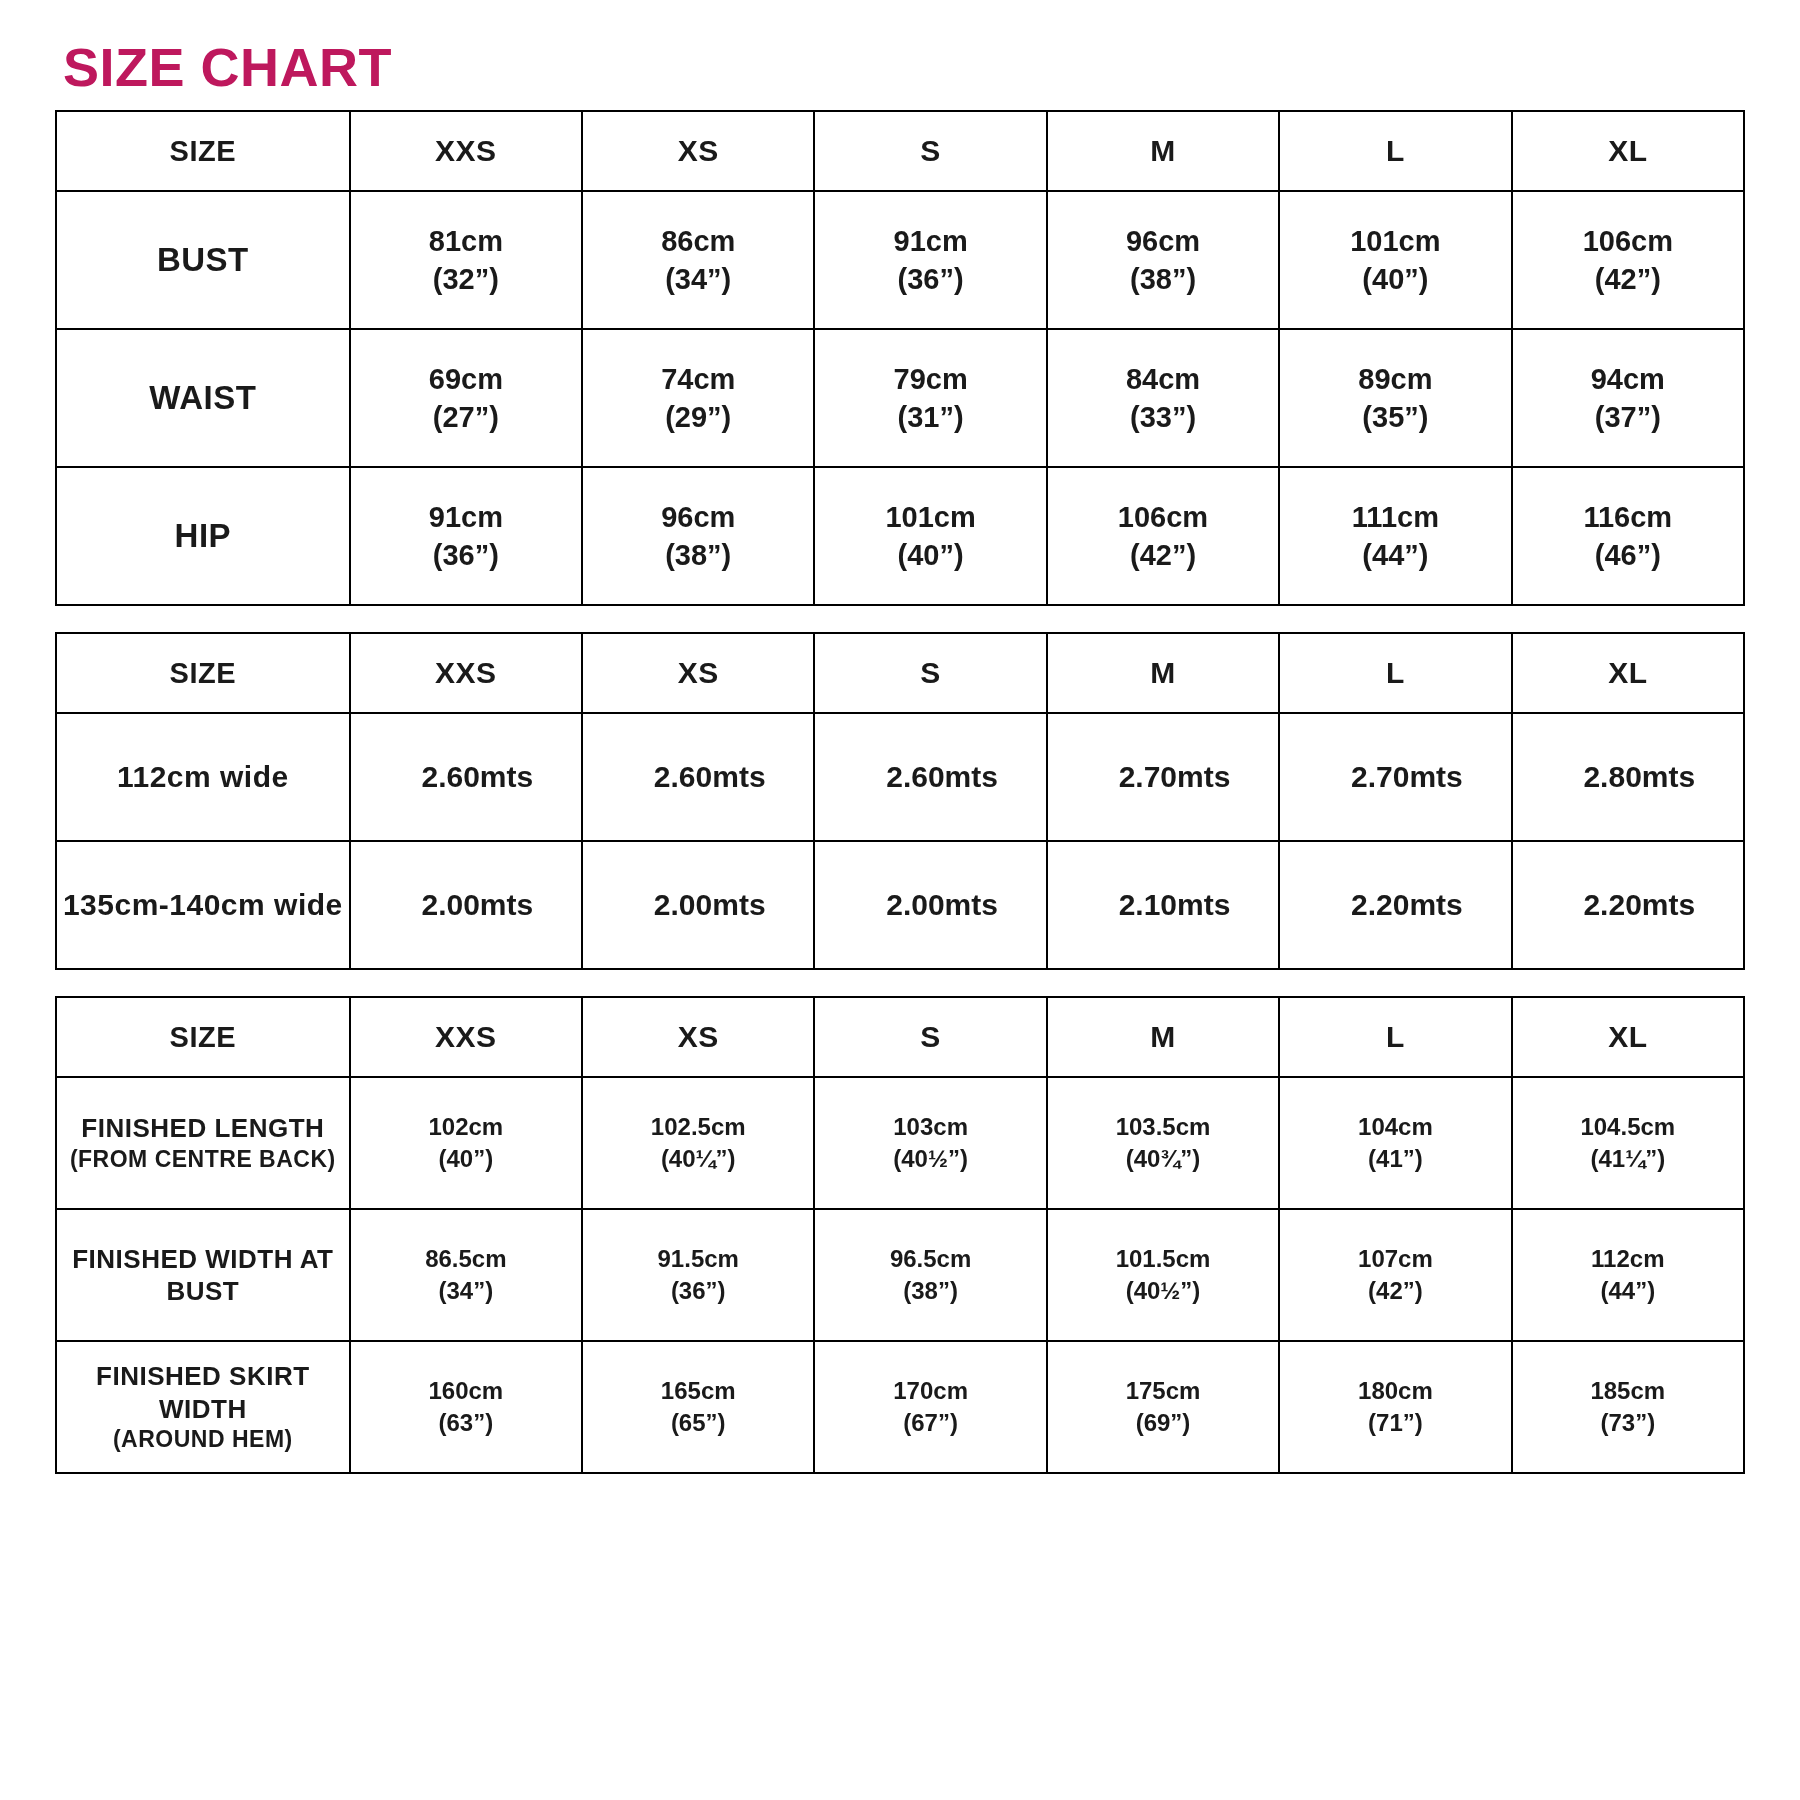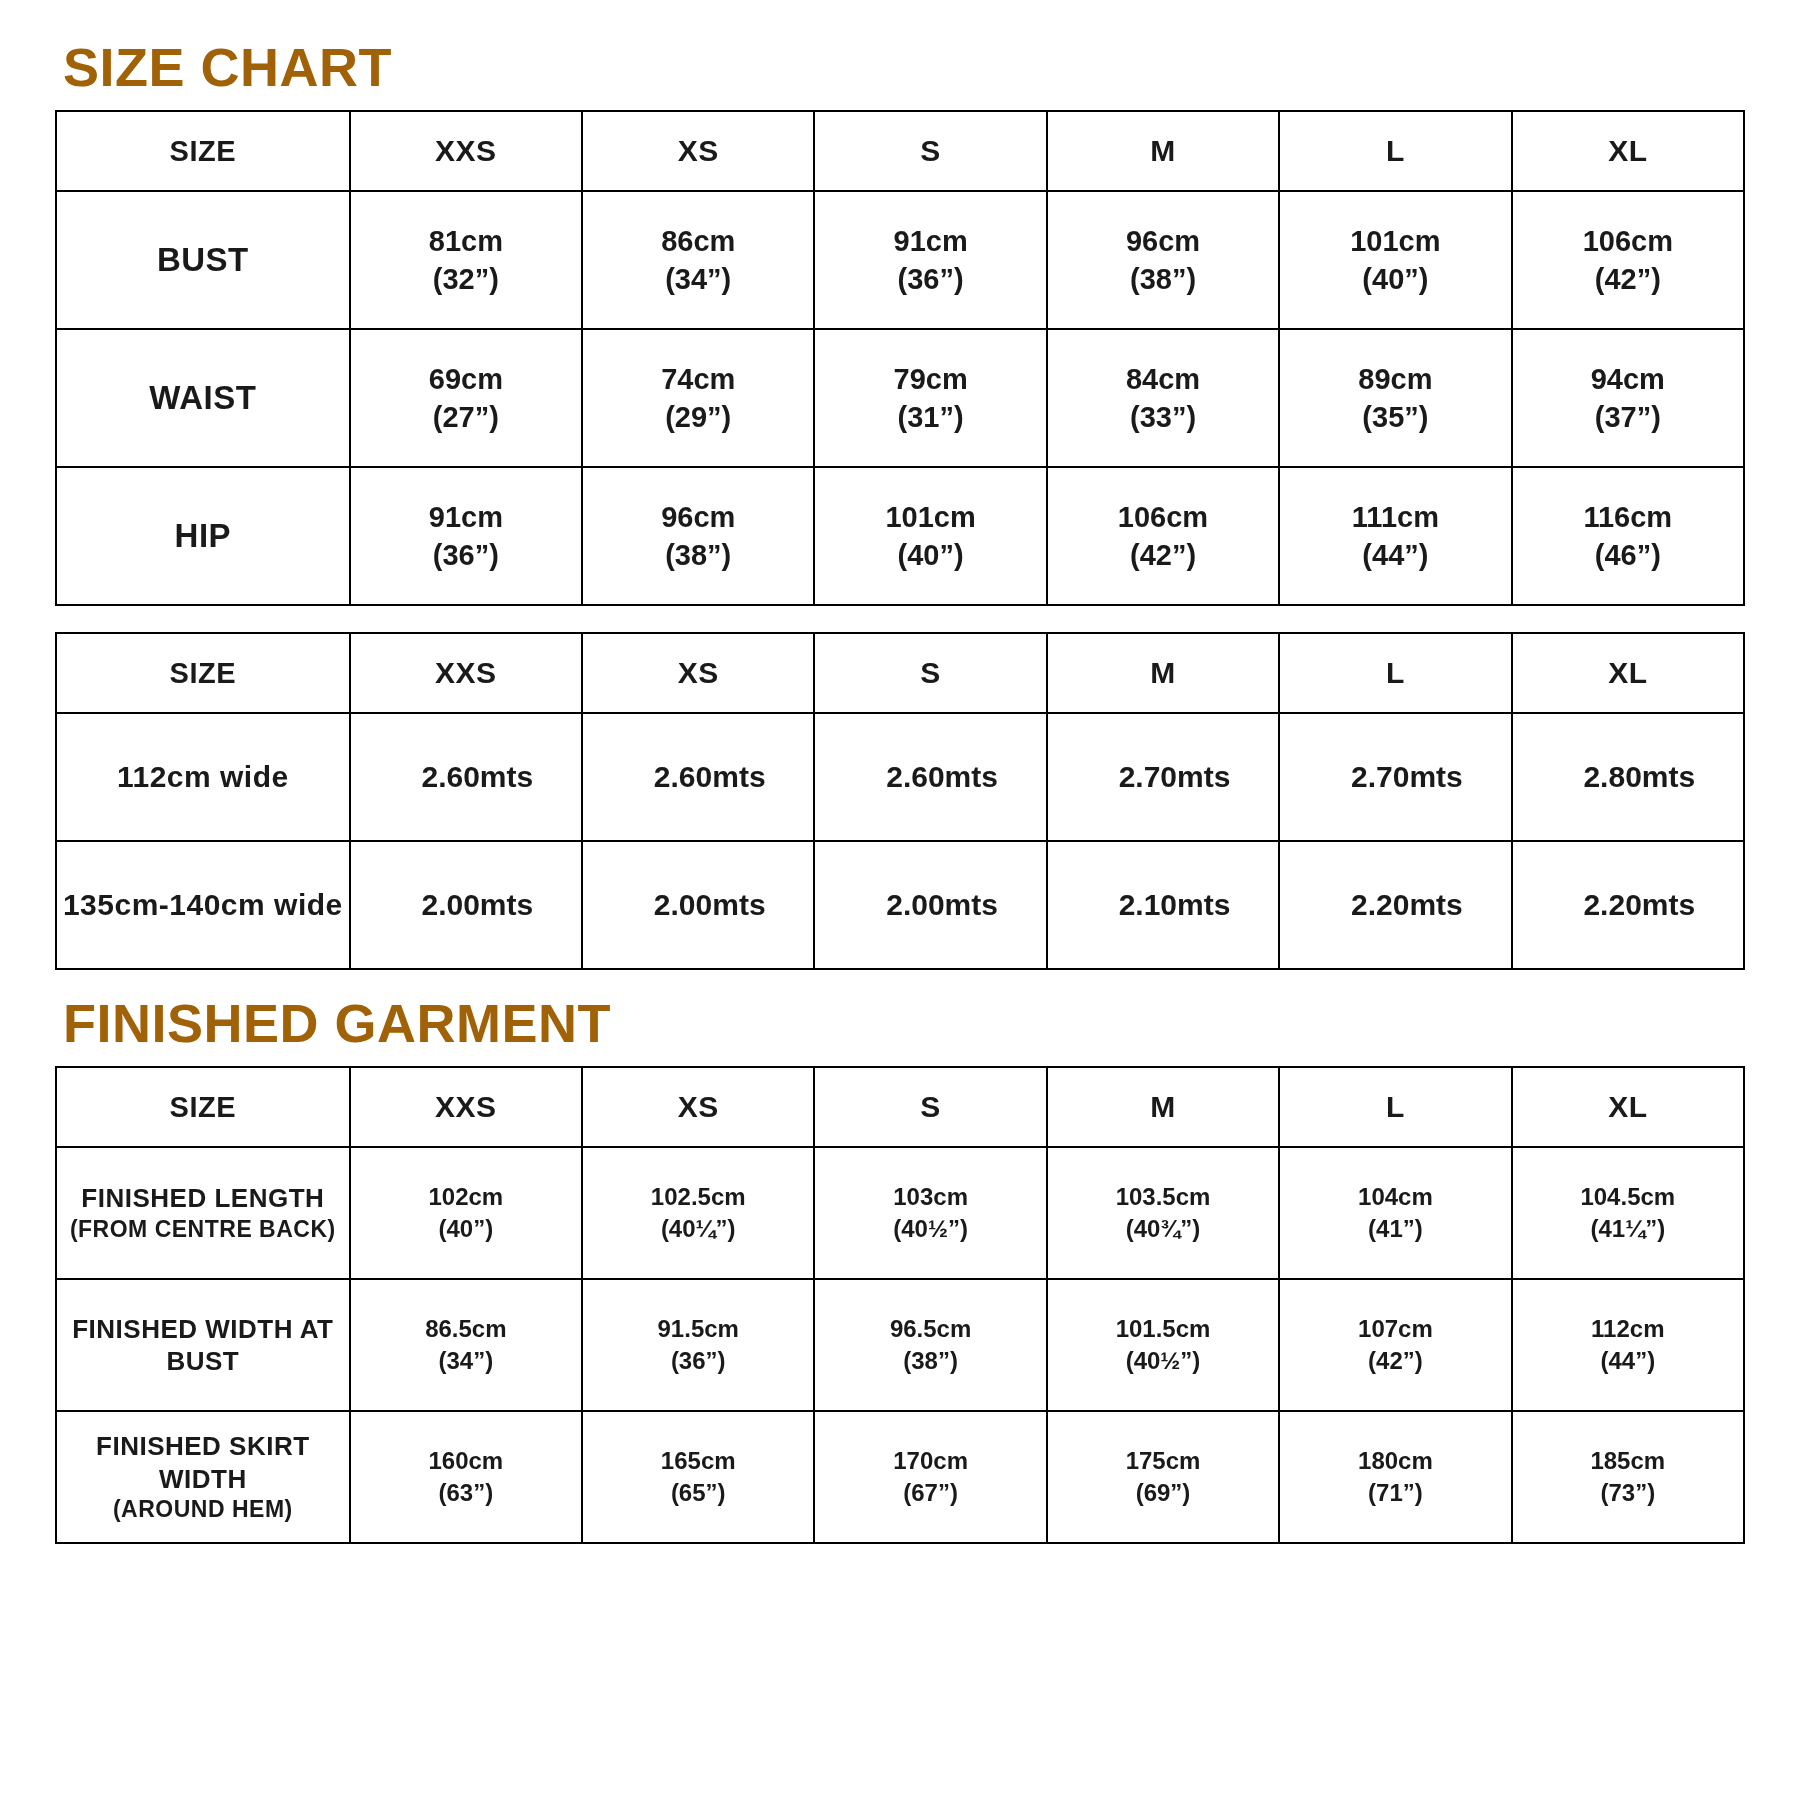--- a/index.html
+++ b/index.html
@@ -19,21 +19,21 @@
     width: 1800px;
     padding: 40px 55px 10px 55px;
   }
   h2.section-title {
     font-family: "Liberation Sans", sans-serif;
     font-weight: bold;
     font-size: 54px;
     letter-spacing: 0.5px;
     margin: 0 0 16px 8px;
     line-height: 1.0;
-    color: #a16207;
+    color: #be185d;
   }
   .section {
     margin-bottom: 26px;
   }
   .section.second h2.section-title { margin-top: 6px; }
   table {
     border-collapse: collapse;
     width: 100%;
     table-layout: fixed;
   }
@@ -182,21 +182,20 @@
           <td class="cell">2.00mts</td>
           <td class="cell">2.10mts</td>
           <td class="cell">2.20mts</td>
           <td class="cell">2.20mts</td>
         </tr>
       </tbody>
     </table>
   </div>
 
   <div class="section second">
-    <h2 class="section-title">FINISHED GARMENT</h2>
     <table class="finished">
       <colgroup>
         <col class="label-col">
           <col class="size-col">
           <col class="size-col">
           <col class="size-col">
           <col class="size-col">
           <col class="size-col">
           <col class="size-col">
       </colgroup>

